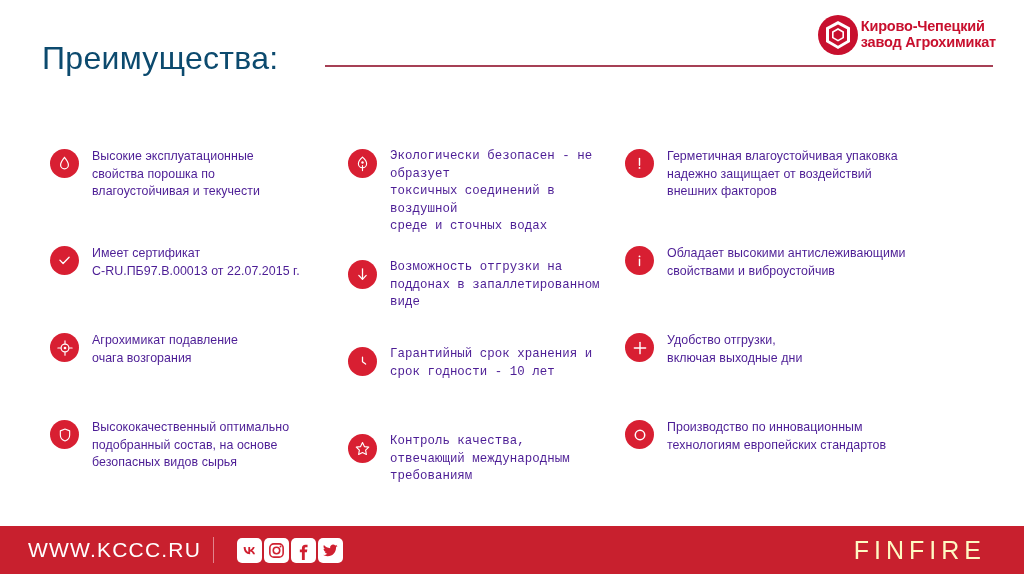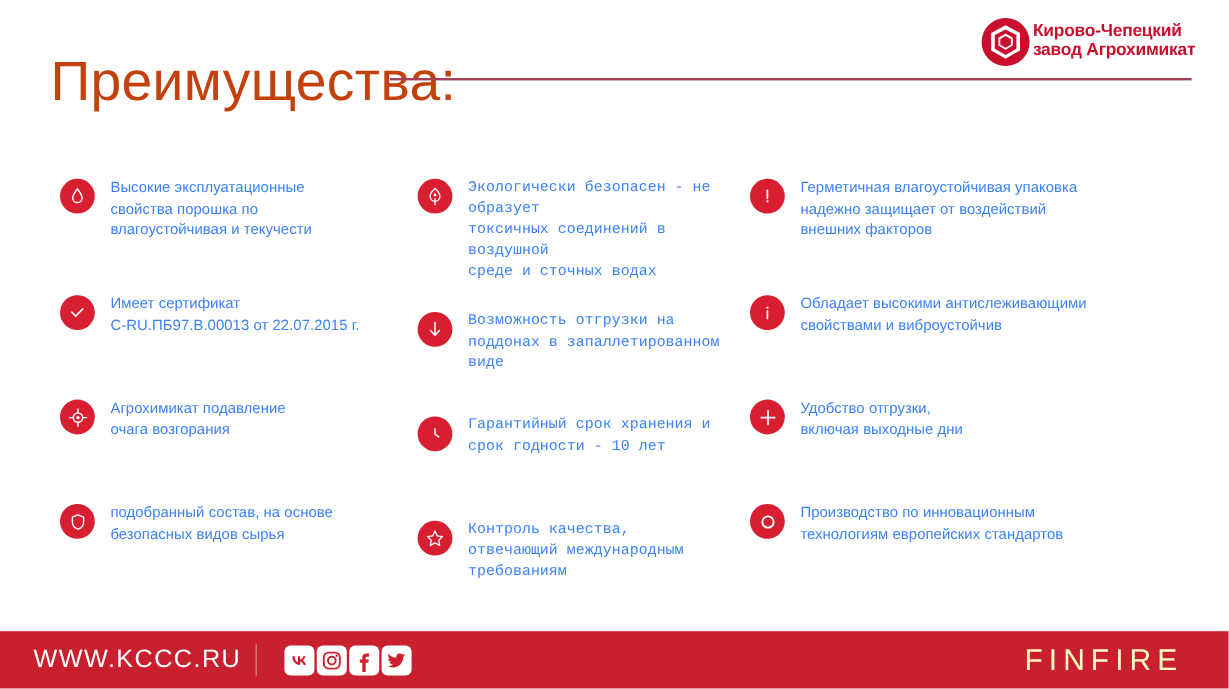--- a/index.html
+++ b/index.html
@@ -43,22 +43,22 @@
     font-size: 14.5px;
     letter-spacing: -0.2px;
     white-space: nowrap;
   }
 
   
   .title {
     position: absolute;
     left: 42px;
     top: 40px;
-    font-size: 46px;
-    color: #c2410c;
+    font-size: 32px;
+    color: #0c4a6e;
     letter-spacing: 0.3px;
     font-weight: normal;
     white-space: nowrap;
   }
   .title-rule {
     position: absolute;
     left: 325px;
     top: 65px;
     width: 668px;
     height: 2px;
@@ -94,21 +94,21 @@
     margin-right: 13px;
     margin-top: 1px;
     display: flex;
     align-items: center;
     justify-content: center;
   }
   .feature .bullet svg { display: block; }
   .feature .ftext {
     font-size: 12.4px;
     line-height: 1.42;
-    color: #3b82f6;
+    color: #4c1d95;
     letter-spacing: 0.05px;
   }
   .feature .ftext span { display: block; }
 
   
   .r1 { min-height: 74px; }
   .r2 { min-height: 64px; }
   .r3 { min-height: 64px; }
   .r4 { min-height: 64px; }
 
@@ -232,20 +232,21 @@
         </div>
       </div>
 
       <div class="feature r4">
         <div class="bullet">
           <svg width="16" height="16" viewBox="0 0 24 24">
             <path d="M12 3 L19 5.8 V12 C19 16.6 15.8 19.8 12 21 C8.2 19.8 5 16.6 5 12 V5.8 Z" fill="none" stroke="#ffffff" stroke-width="1.7" stroke-linejoin="round"></path>
           </svg>
         </div>
         <div class="ftext">
+          <span>Высококачественный оптимально</span>
           <span>подобранный состав, на основе</span>
           <span>безопасных видов сырья</span>
         </div>
       </div>
 
     </div>
 
     <div class="col col-2">
 
       <div class="feature r1">

